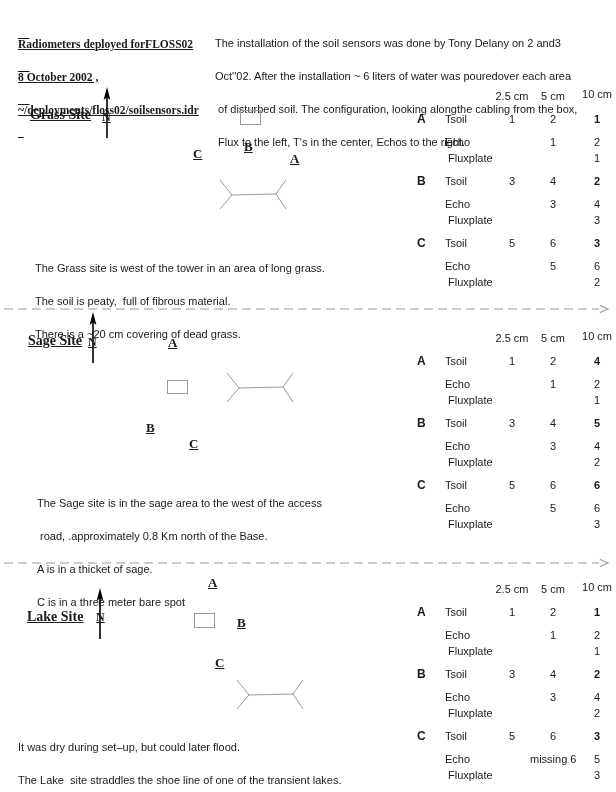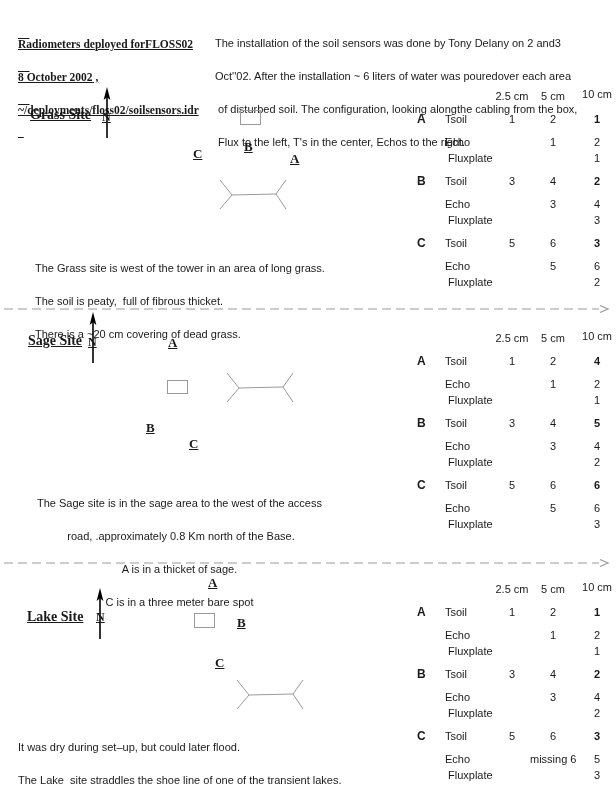--- a/index.html
+++ b/index.html
@@ -56,21 +56,21 @@
   <div class="abs serifb n-label" style="left:102px; top:110px;">N</div>
   <div class="abs box" style="left:240px; top:110px; width:19px; height:13px;"></div>
   <div class="abs serifb marker" style="left:244px; top:139px;">B</div>
   <div class="abs serifb marker" style="left:193px; top:146px;">C</div>
   <div class="abs serifb marker" style="left:290px; top:151px;">A</div>
   <svg class="abs" style="left:218px; top:178px;" width="70" height="33" viewBox="0 0 70 33">
     <path d="M2,2 L14,17 L58,16 L68,2 M2,31 L14,17 M58,16 L68,31" stroke="#9a9a9a" stroke-width="1" fill="none"></path>
   </svg>
   <div class="abs notes" style="left:35px; top:241px;">
     <div>The Grass site is west of the tower in an area of long grass.</div>
-    <div>The soil is peaty,  full of fibrous thicket.</div>
+    <div>The soil is peaty,  full of fibrous material.</div>
     <div>There is a ~20 cm covering of dead grass.</div>
   </div>
 
   <div class="stable" style="left:383px; top:88px;">
     <div class="trow">
       <span class="cell"></span>
         <span class="cell"></span>
       <span class="cell">2.5 cm</span>
       <span class="cell">5 cm</span>
       <span class="cell raised">10 cm</span>
@@ -161,21 +161,21 @@
     <polygon points="8,0 4.6,13 8,10.2 11.4,13" fill="#000"></polygon>
   </svg>
   <div class="abs serifb n-label" style="left:88px; top:335px;">N</div>
   <div class="abs serifb marker" style="left:168px; top:335px;">A</div>
   <div class="abs box" style="left:167px; top:380px; width:19px; height:12px;"></div>
   <svg class="abs" style="left:225px; top:371px;" width="70" height="33" viewBox="0 0 70 33">
     <path d="M2,2 L14,17 L58,16 L68,2 M2,31 L14,17 M58,16 L68,31" stroke="#9a9a9a" stroke-width="1" fill="none"></path>
   </svg>
   <div class="abs serifb marker" style="left:146px; top:420px;">B</div>
   <div class="abs serifb marker" style="left:189px; top:436px;">C</div>
-  <div class="abs notes" style="left:37px; top:476px;text-align:center;">
+  <div class="abs notes" style="left:37px; top:476px;">
     <div>The Sage site is in the sage area to the west of the access</div>
     <div> road, .approximately 0.8 Km north of the Base.</div>
     <div>A is in a thicket of sage.</div>
     <div>C is in a three meter bare spot</div>
   </div>
 
   <div class="stable" style="left:383px; top:330px;">
     <div class="trow">
       <span class="cell"></span>
         <span class="cell"></span>

